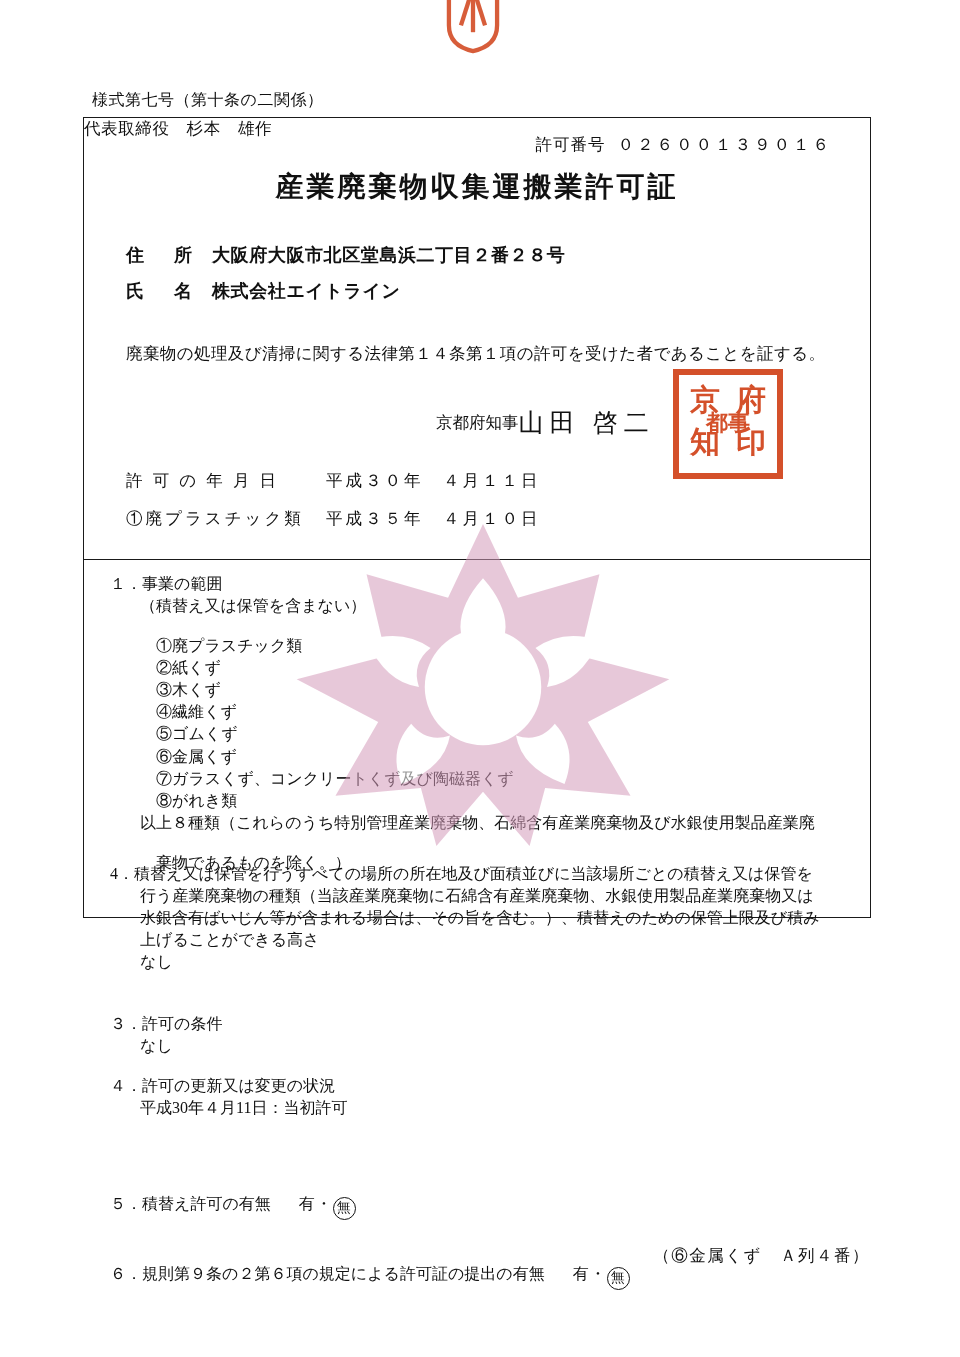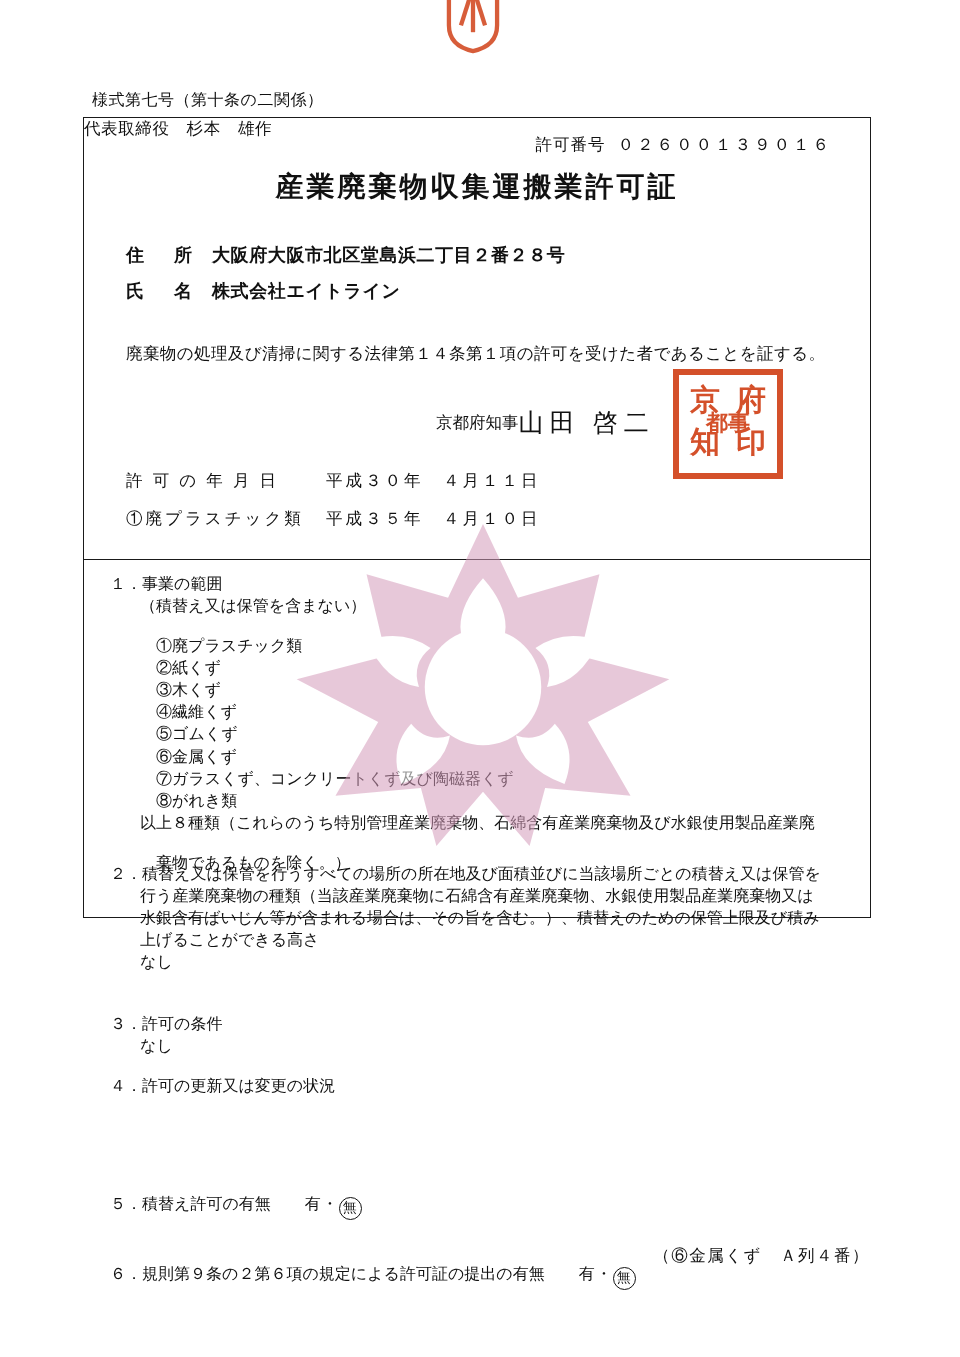--- a/index.html
+++ b/index.html
@@ -141,21 +141,21 @@
   }
   .clause { margin-bottom: 4px; }
   .clause-head { white-space: nowrap; }
   .indent1 { padding-left: 30px; }
   .indent2 { padding-left: 46px; margin-top: 18px; }
   .indent3 { padding-left: 30px; }
   .wrapline { padding-left: 30px; text-indent: 0; }
 
   .item-list div { white-space: nowrap; }
 
-  .yesno { display: inline-block; margin-left: 30px; letter-spacing: 1px; }
+  .yesno { display: inline-block; margin-left: 24px; letter-spacing: 1px; }
   .circled {
     display: inline-block;
     border: 1.6px solid #111;
     border-radius: 50%;
     width: 21px;
     height: 21px;
     line-height: 19px;
     text-align: center;
     font-size: 14px;
     vertical-align: -3px;
@@ -258,34 +258,35 @@
         <div>⑤ゴムくず</div>
         <div>⑥金属くず</div>
         <div>⑦ガラスくず、コンクリートくず及び陶磁器くず</div>
         <div>⑧がれき類</div>
       </div>
       <div class="indent3">以上８種類（これらのうち特別管理産業廃棄物、石綿含有産業廃棄物及び水銀使用製品産業廃</div>
       <div class="indent2">棄物であるものを除く。）</div>
     </div>
 
     <div class="clause c2">
-      <div>２．積替え又は保管を行うすべての場所の所在地及び面積並びに当該場所ごとの積替え又は保管を</div>
+      <div>4．積替え又は保管を行うすべての場所の所在地及び面積並びに当該場所ごとの積替え又は保管を</div>
       <div class="wrapline">行う産業廃棄物の種類（当該産業廃棄物に石綿含有産業廃棄物、水銀使用製品産業廃棄物又は</div>
       <div class="wrapline">水銀含有ばいじん等が含まれる場合は、その旨を含む。）、積替えのための保管上限及び積み</div>
       <div class="wrapline">上げることができる高さ</div>
       <div class="wrapline">なし</div>
     </div>
 
     <div class="clause c3">
       <div>３．許可の条件</div>
       <div class="indent1">なし</div>
     </div>
 
     <div class="clause c4">
       <div>４．許可の更新又は変更の状況</div>
+      <div class="indent1">平成30年４月11日：当初許可</div>
     </div>
 
     <div class="clause c5">
       <span>５．積替え許可の有無</span>
       <span class="yesno">
         <span>有</span><span>・</span><span class="circled">無</span>
       </span>
     </div>
 
     <div class="clause c6">

